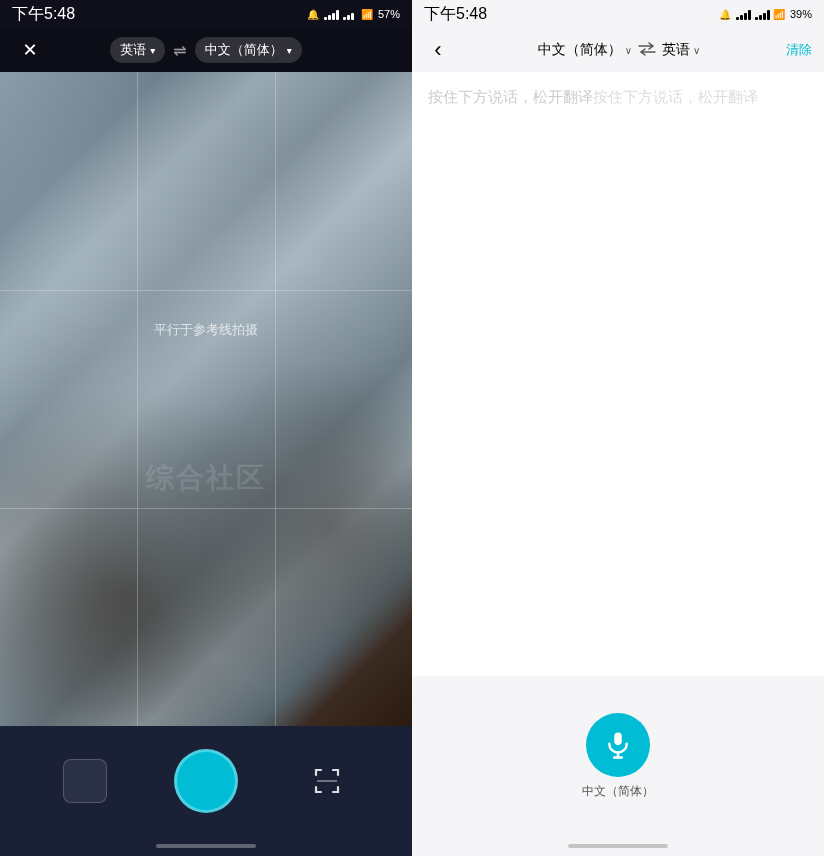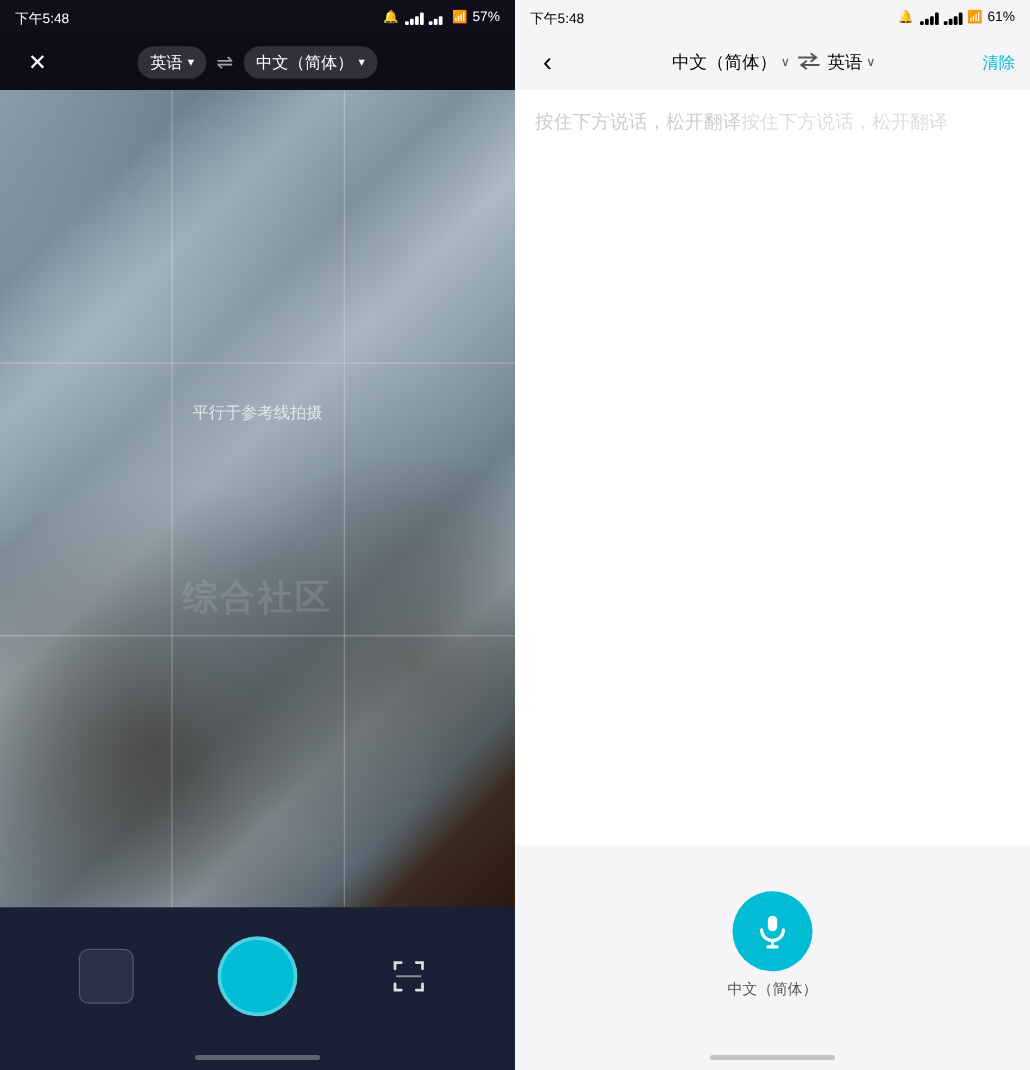--- a/index.html
+++ b/index.html
@@ -30,21 +30,21 @@
       align-items: center;
       justify-content: space-between;
       padding: 0 12px;
       color: #fff;
       font-size: 11px;
       position: relative;
       z-index: 10;
     }
 
     .status-time {
-      font-size: 11px;
+      font-size: 16px;
       font-weight: 500;
     }
 
     .status-icons-left {
       display: flex;
       align-items: center;
       gap: 4px;
       font-size: 10px;
     }
 
@@ -527,21 +527,21 @@
           <span></span>
       </div>
       <div class="signal-bars" style="color:#000">
         <span></span>
           <span></span>
           <span></span>
           <span></span>
       </div>
       <span>📶</span>
       <span class="battery-icon">
-        <span>61</span>%
+        <span>39</span>%
       </span>
     </div>
   </div>
 
   <div class="translate-header">
     <div class="back-btn">
       <span style="font-size:22px; font-weight:300">‹</span>
     </div>
     <div class="translate-lang-selector">
       <div class="trans-lang">

